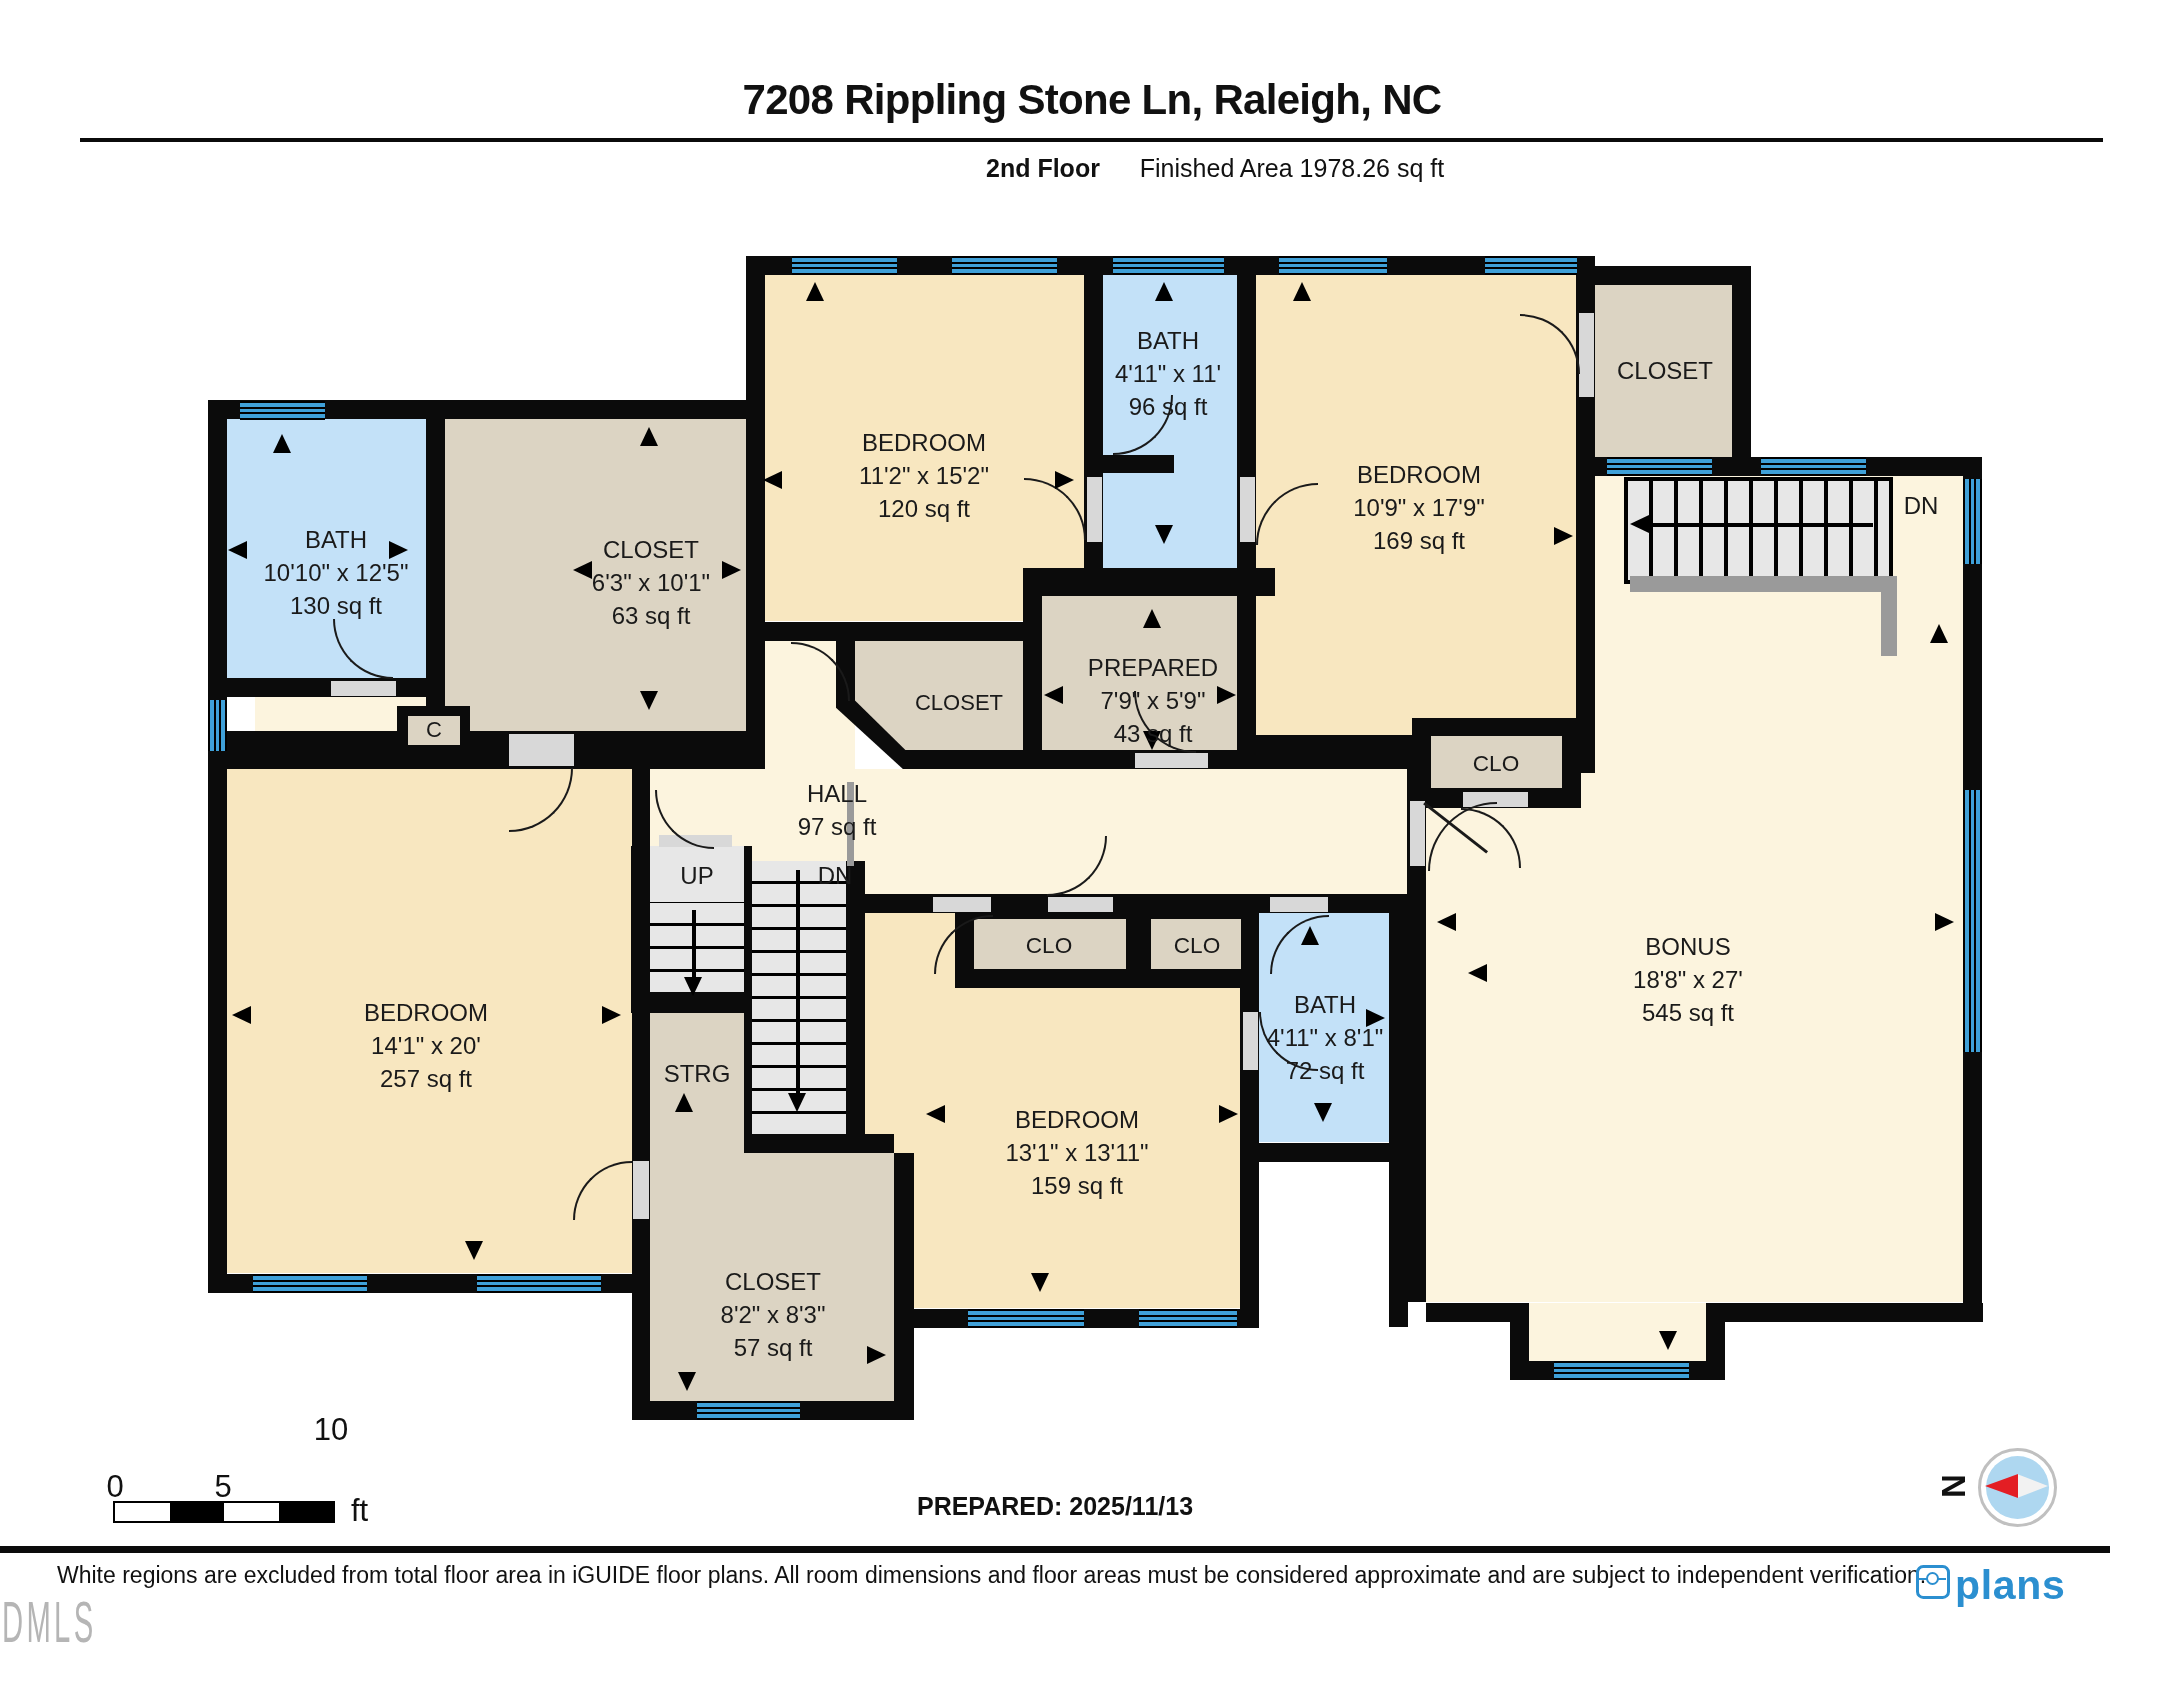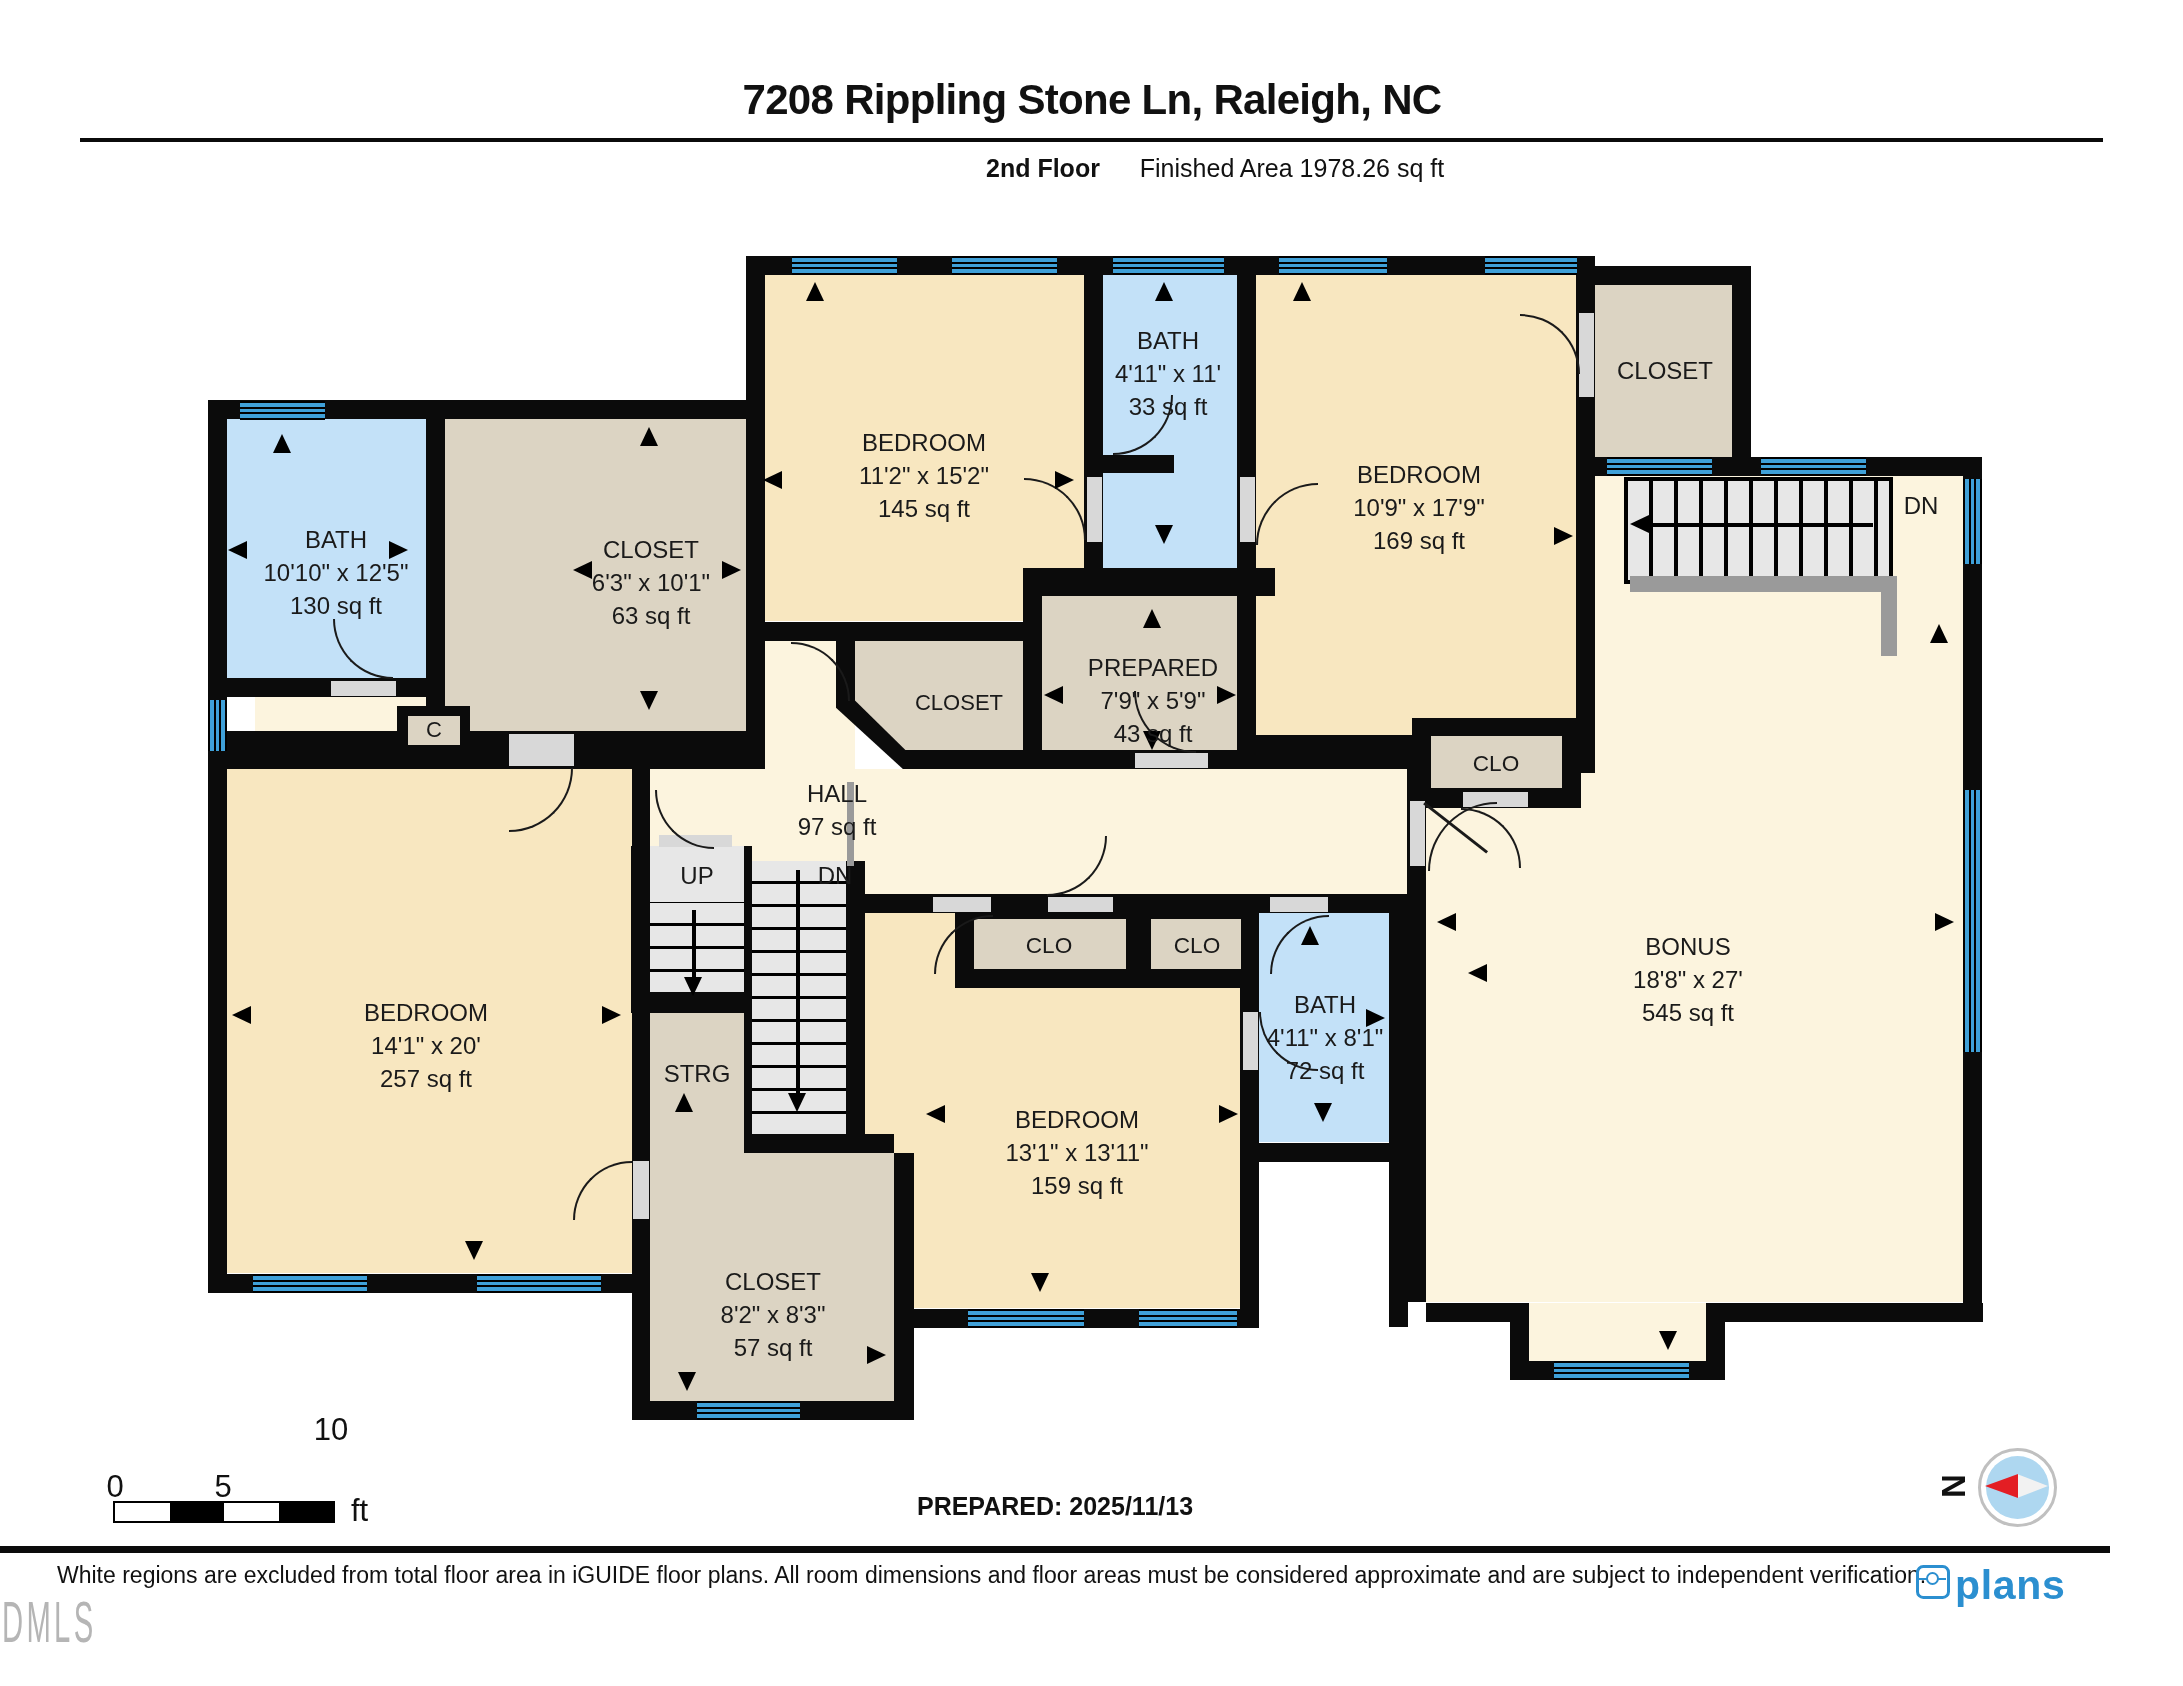--- a/index.html
+++ b/index.html
@@ -235,26 +235,26 @@
     <div>130 sq ft</div>
   </div>
   <div class="label" style="left:651px;top:533px;">
     <div>CLOSET</div>
     <div>6'3" x 10'1"</div>
     <div>63 sq ft</div>
   </div>
   <div class="label" style="left:924px;top:426px;">
     <div>BEDROOM</div>
     <div>11'2" x 15'2"</div>
-    <div>145 sq ft</div>
+    <div>120 sq ft</div>
   </div>
   <div class="label" style="left:1168px;top:324px;">
     <div>BATH</div>
     <div>4'11" x 11'</div>
-    <div>33 sq ft</div>
+    <div>96 sq ft</div>
   </div>
   <div class="label" style="left:1419px;top:458px;">
     <div>BEDROOM</div>
     <div>10'9" x 17'9"</div>
     <div>169 sq ft</div>
   </div>
   <div class="label" style="left:1665px;top:354px;">
     <div>CLOSET</div>
   </div>
   <div class="label" style="left:1153px;top:651px;">

